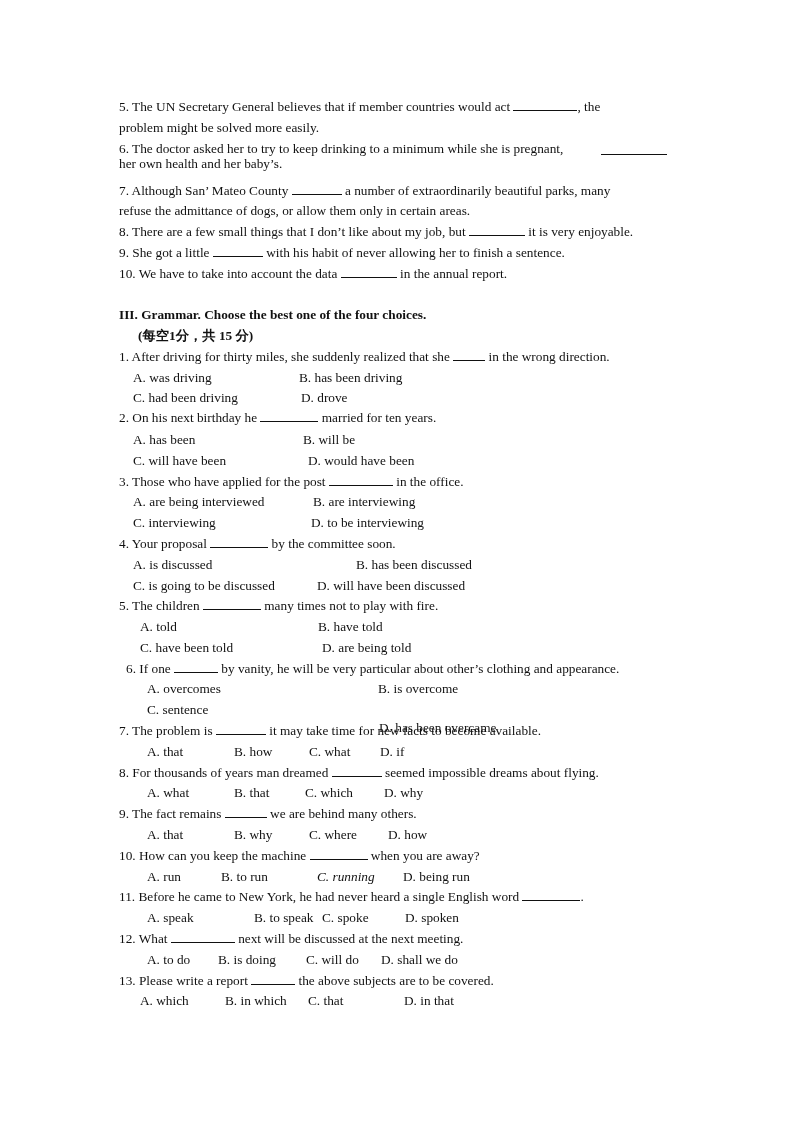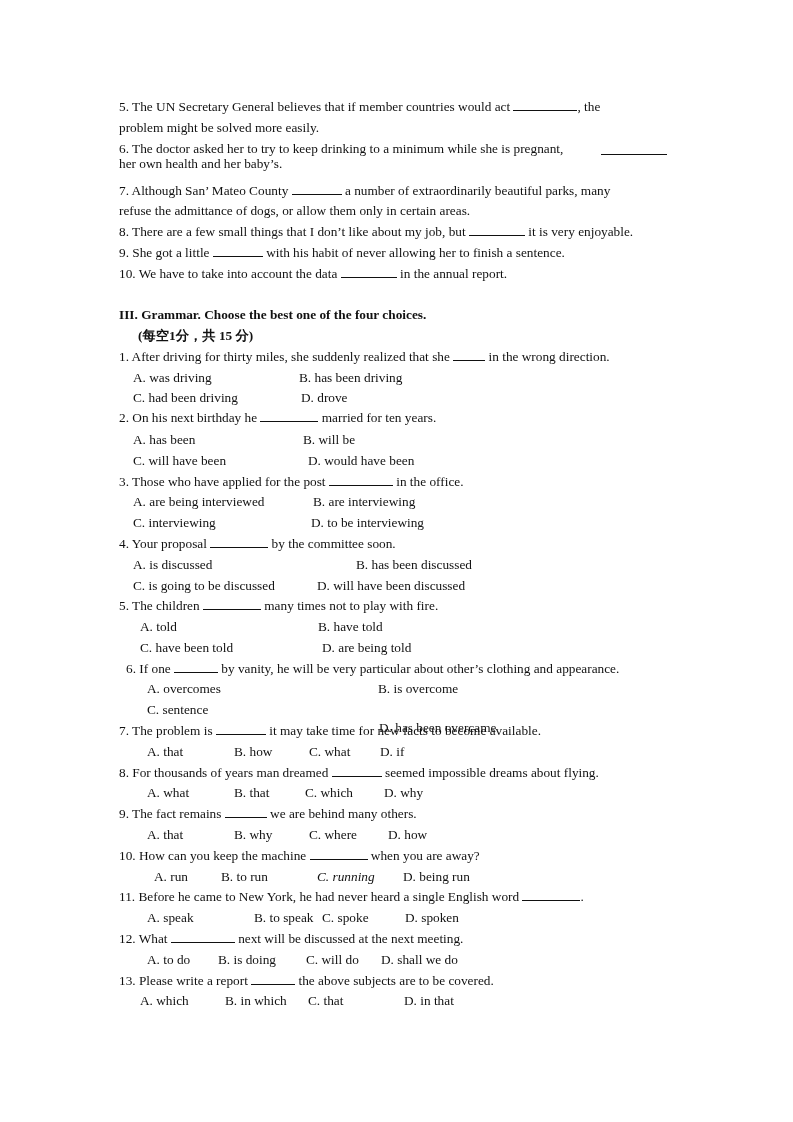--- a/index.html
+++ b/index.html
@@ -72,21 +72,21 @@
     <div class="opt" style="left: 147px; top: 785px;">A. what</div>
     <div class="opt" style="left: 234px; top: 785px;">B. that</div>
     <div class="opt" style="left: 305px; top: 785px;">C. which</div>
     <div class="opt" style="left: 384px; top: 785px;">D. why</div>
     <div class="line" style="left: 119px; top: 806px;"><span>9. The fact remains </span><span class="blank" style="width: 42px;"></span><span> we are behind many others.</span></div>
     <div class="opt" style="left: 147px; top: 827px;">A. that</div>
     <div class="opt" style="left: 234px; top: 827px;">B. why</div>
     <div class="opt" style="left: 309px; top: 827px;">C. where</div>
     <div class="opt" style="left: 388px; top: 827px;">D. how</div>
     <div class="line" style="left: 119px; top: 848px;"><span>10. How can you keep the machine </span><span class="blank" style="width: 58px;"></span><span> when you are away?</span></div>
-    <div class="opt" style="left: 147px; top: 869px; margin-left: 7px;">A. run</div>
+    <div class="opt" style="left: 147px; top: 869px;">A. run</div>
     <div class="opt" style="left: 221px; top: 869px;">B. to run</div>
     <div class="opt" style="left: 317px; top: 869px; font-style: italic;">C. running</div>
     <div class="opt" style="left: 403px; top: 869px;">D. being run</div>
     <div class="line" style="left: 119px; top: 889px;"><span>11. Before he came to New York, he had never heard a single English word </span><span class="blank" style="width: 58px;"></span><span>.</span></div>
     <div class="opt" style="left: 147px; top: 910px;">A. speak</div>
     <div class="opt" style="left: 230px; top: 910px; margin-left: 24px;">B. to speak</div>
     <div class="opt" style="left: 322px; top: 910px;">C. spoke</div>
     <div class="opt" style="left: 405px; top: 910px;">D. spoken</div>
     <div class="line" style="left: 119px; top: 931px;"><span>12. What </span><span class="blank" style="width: 64px;"></span><span> next will be discussed at the next meeting.</span></div>
     <div class="opt" style="left: 147px; top: 952px;">A. to do</div>

